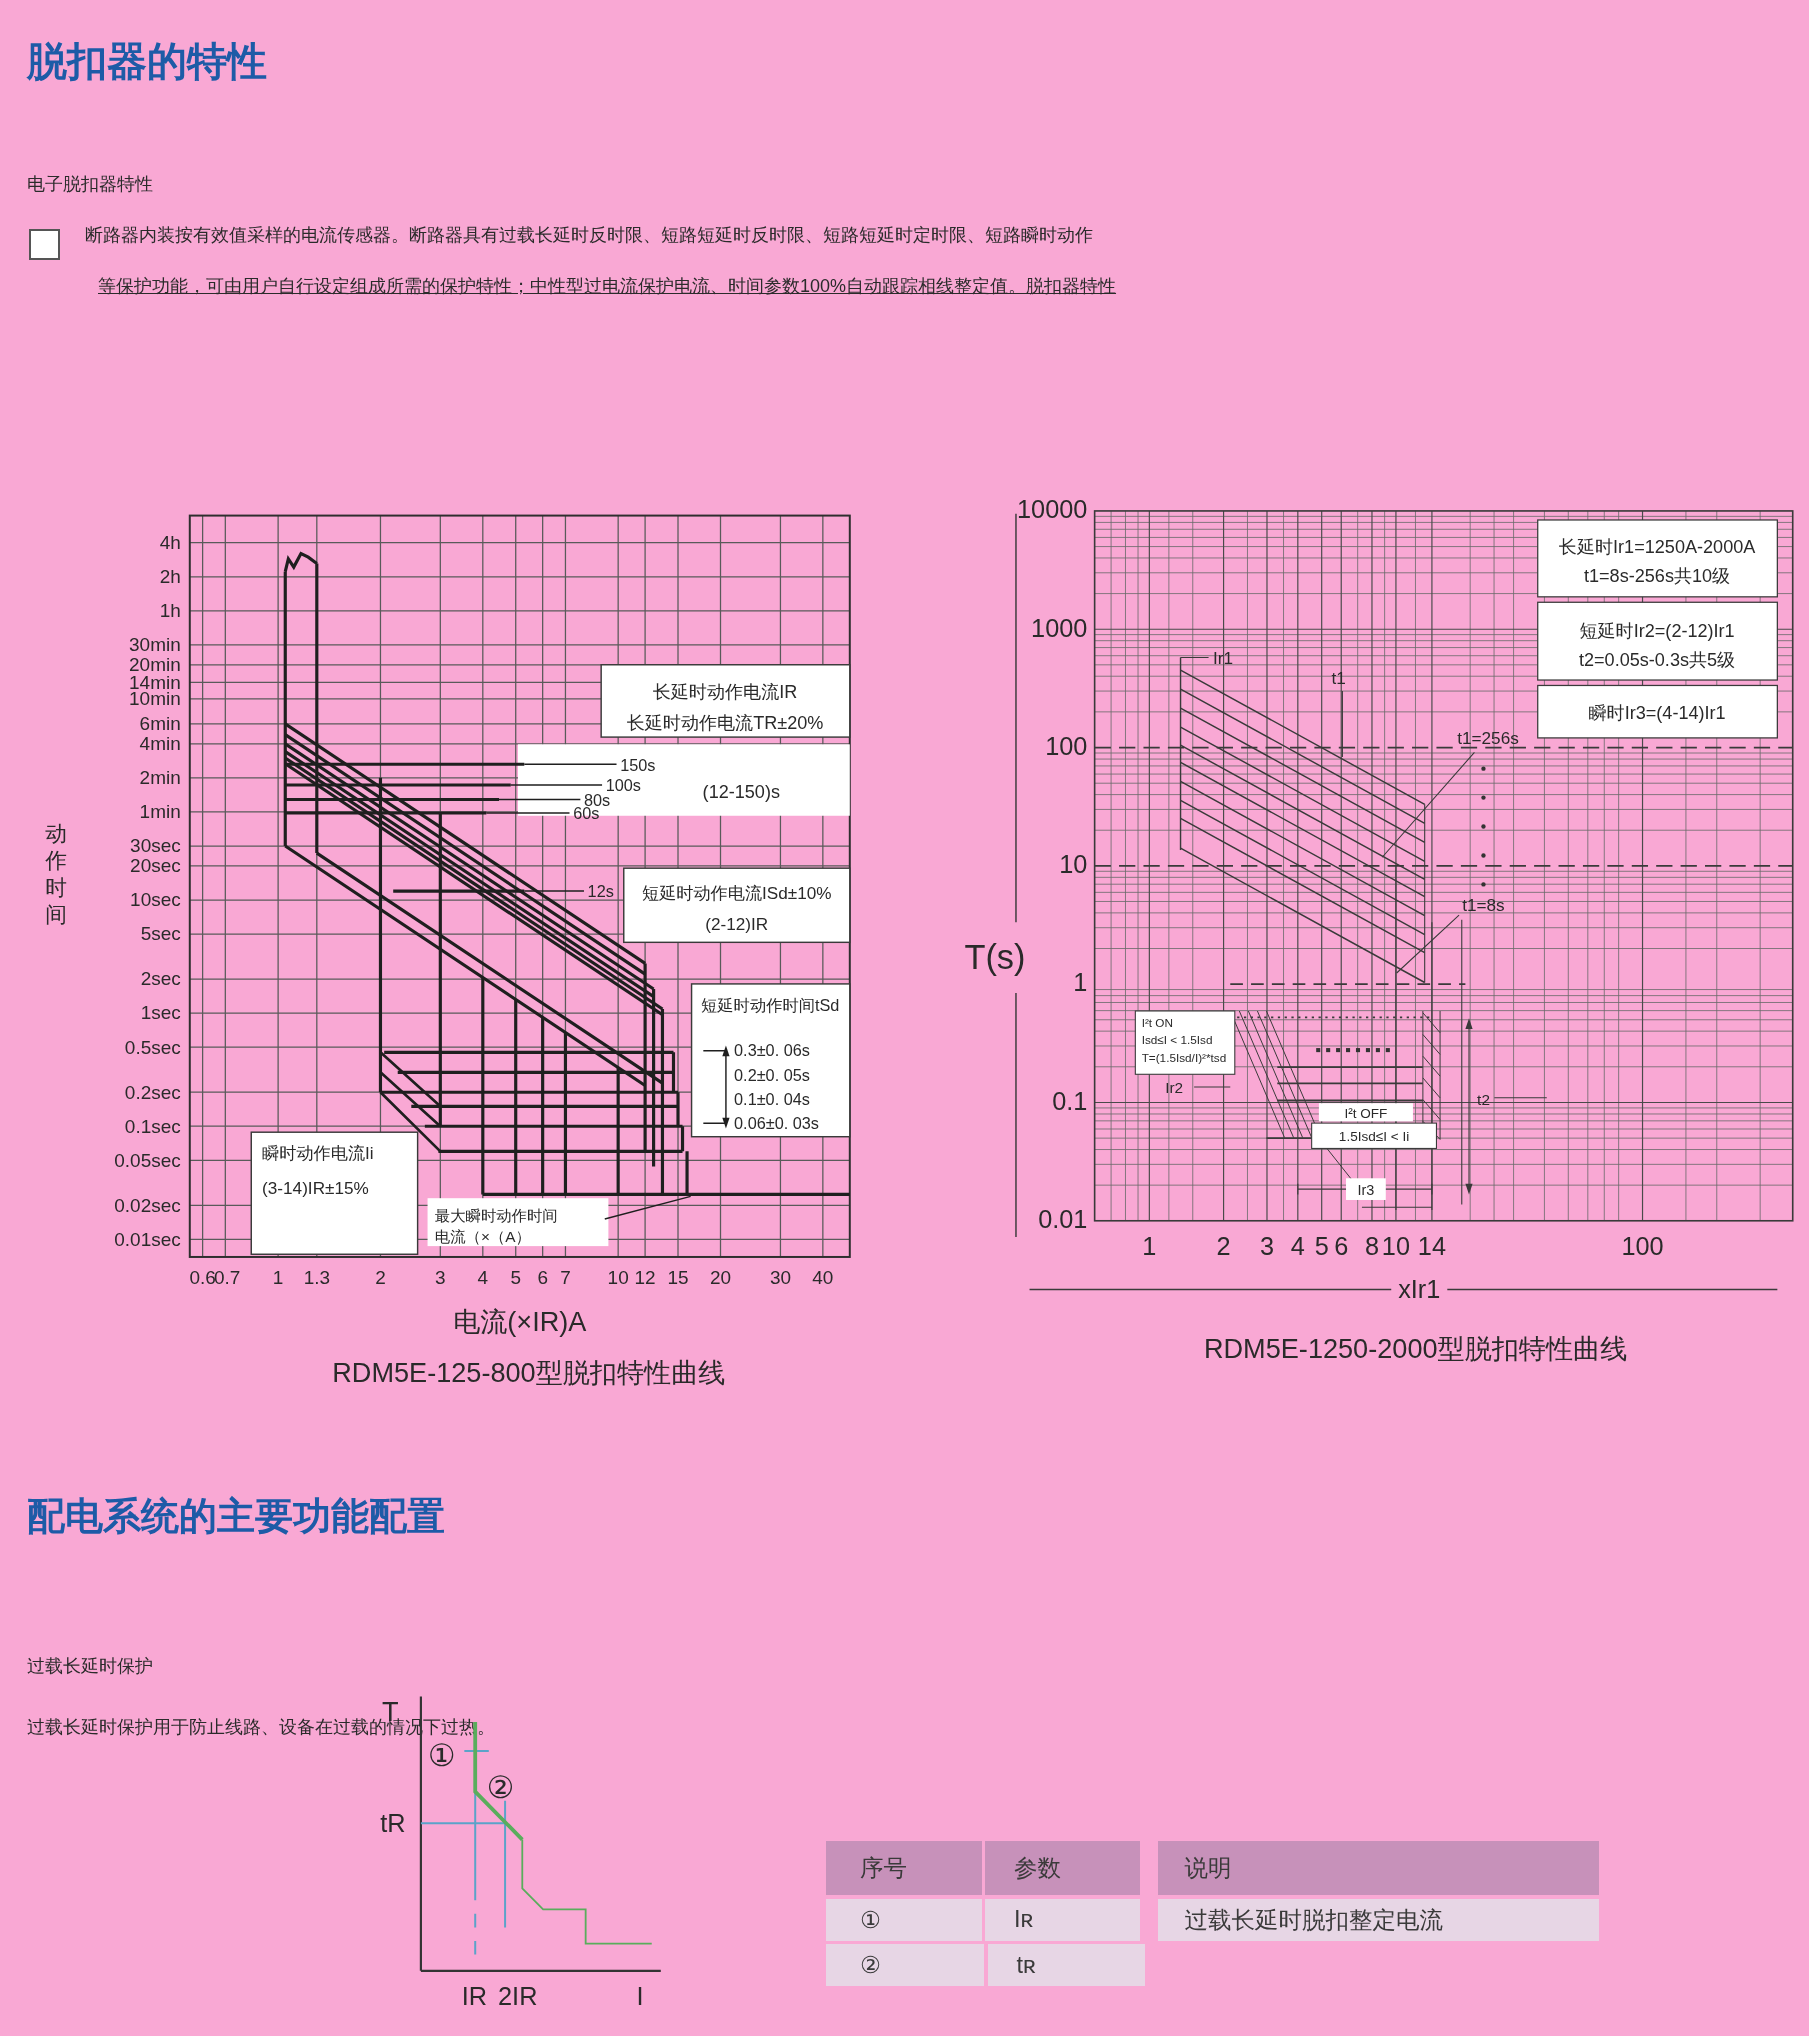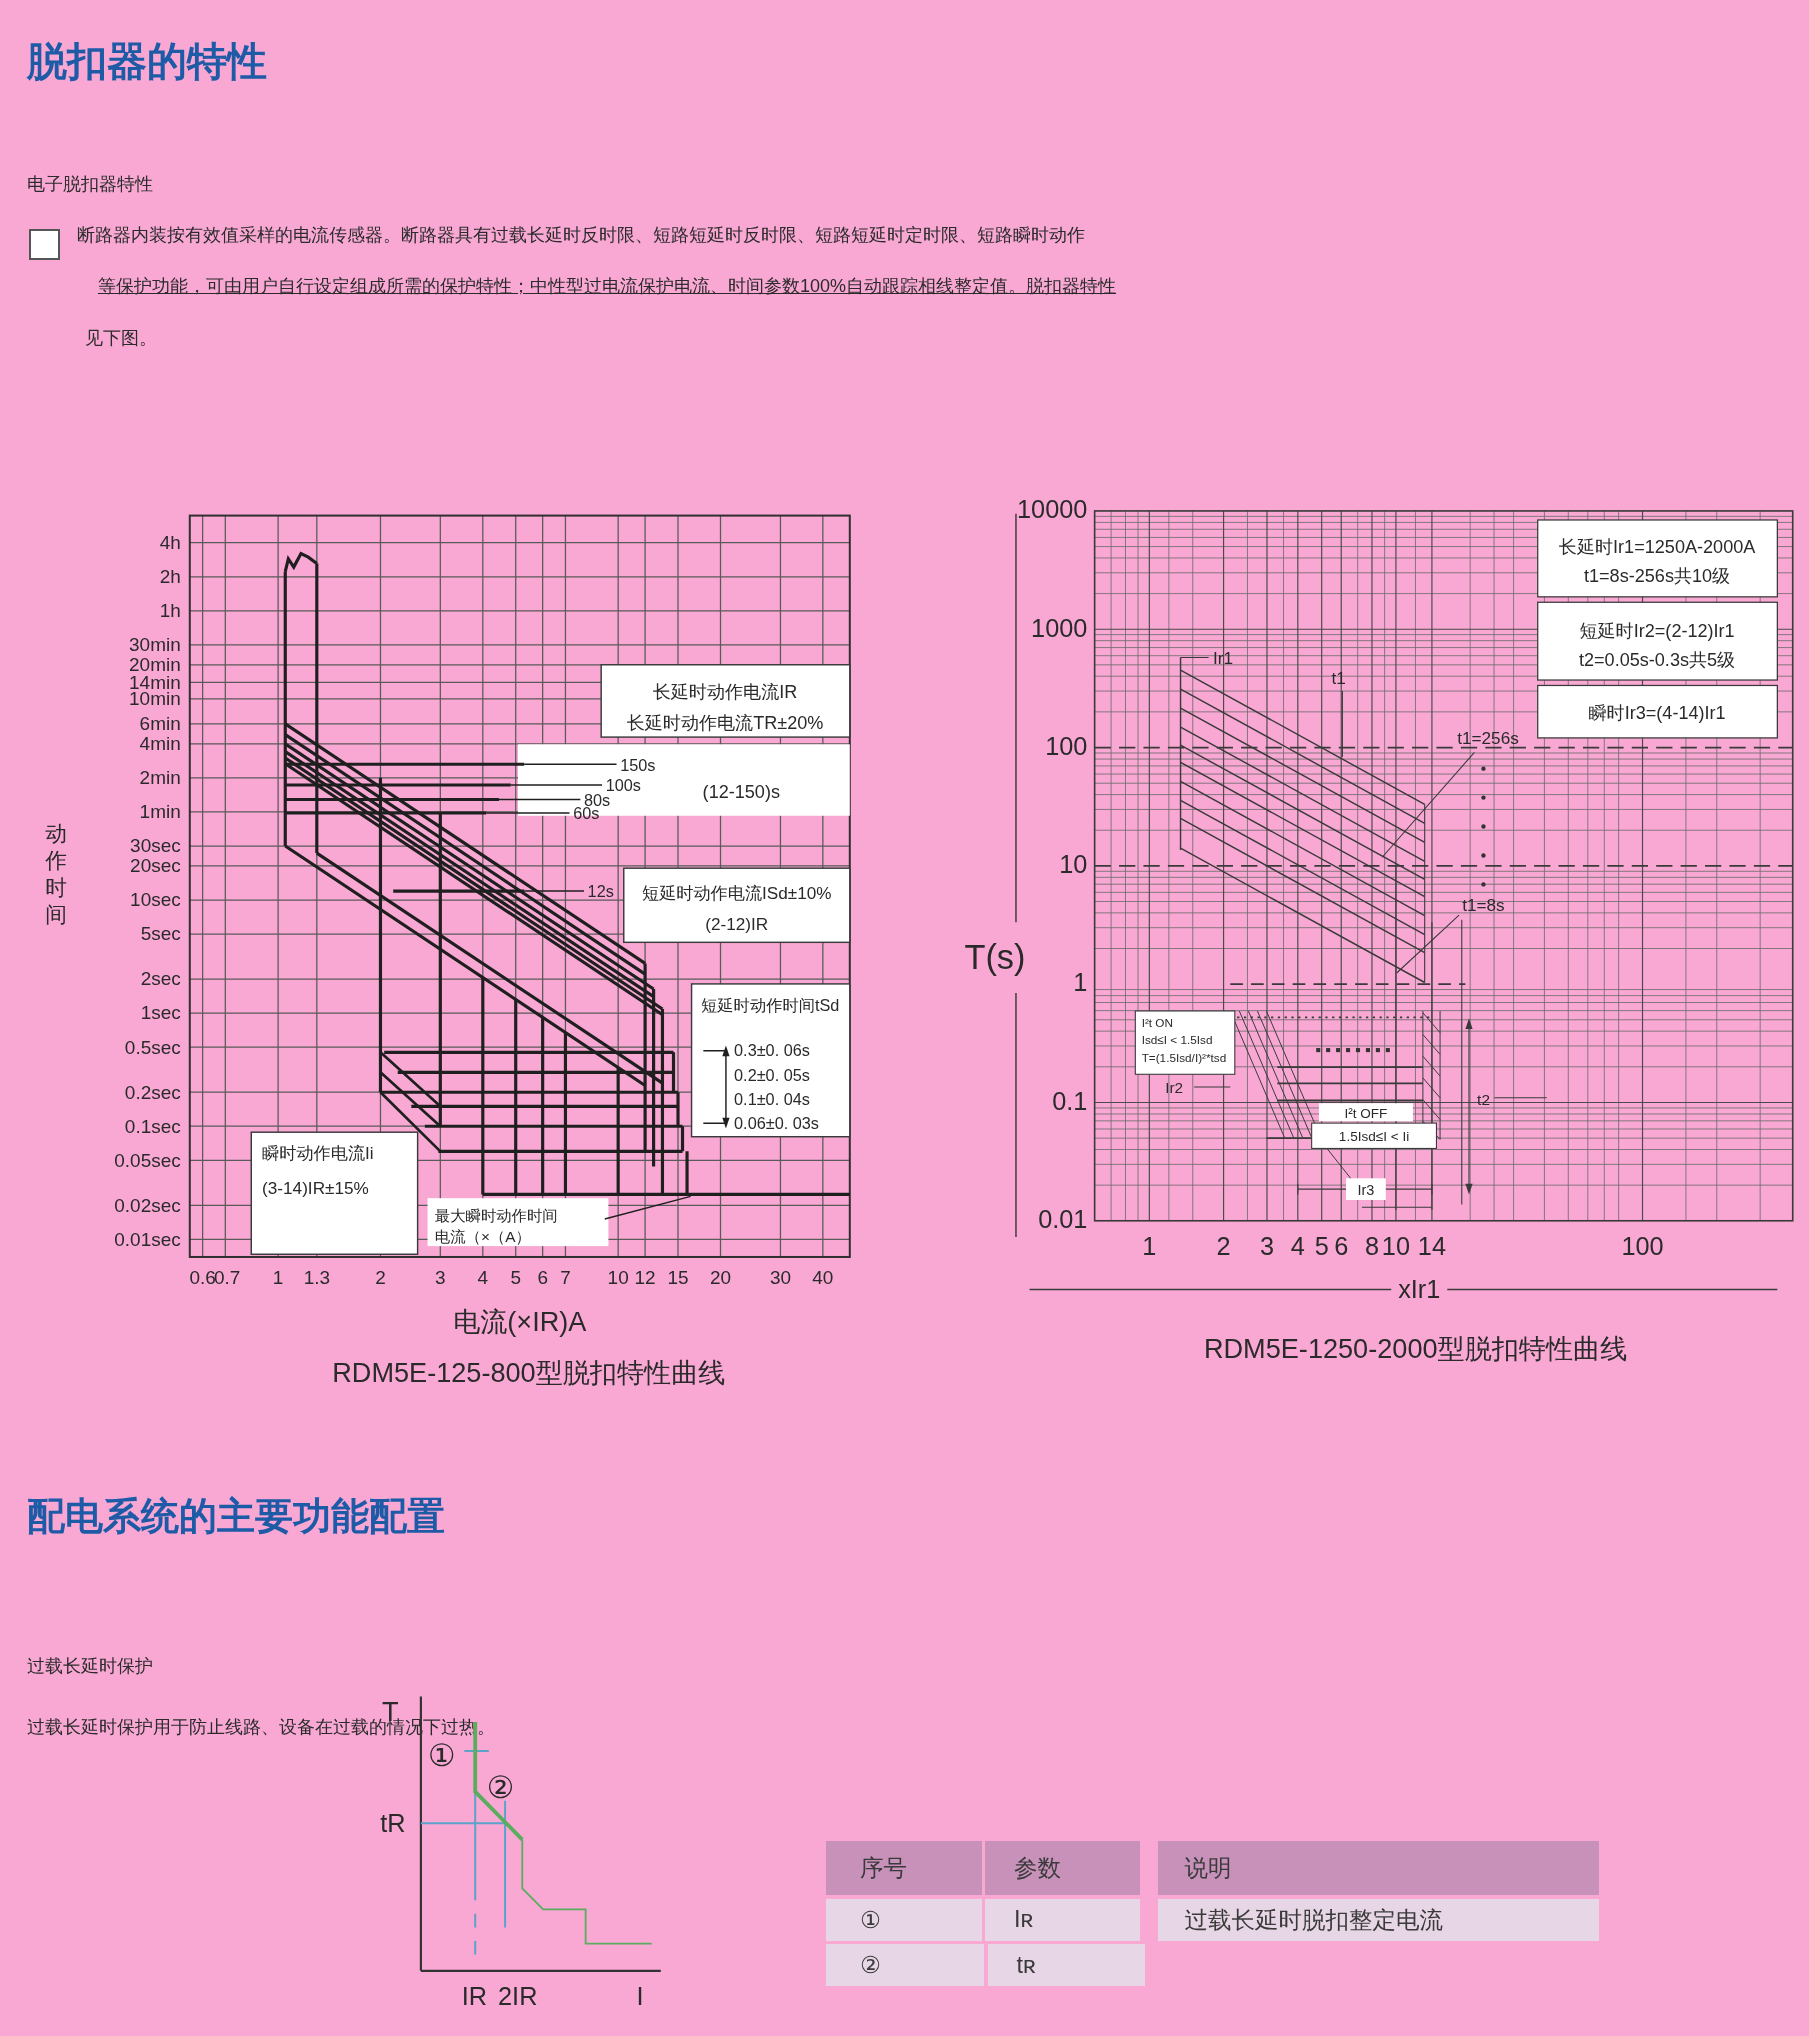--- a/index.html
+++ b/index.html
@@ -21,23 +21,22 @@
   .r1 .cell,.r2 .cell{height:42px;background:#e7d6e5;}
 </style>
 </head>
 <body>
 
 <div class="page">
 
   <h1 class="doc-title abs" style="left:27px;top:34px;">脱扣器的特性</h1>
   <div class="body-text abs" style="left:27px;top:172px;">电子脱扣器特性</div>
   <span class="checkbox abs" style="left:29px;top:229px;"></span>
-  <div class="body-text abs" style="left:77px;top:223px;width:1710px;">断路器内装按有效值采样的电流传感器。断路器具有过载长延时反时限、短路短延时反时限、短路短延时定时限、短路瞬时动作</div>
+  <div class="body-text abs" style="left:85px;top:223px;width:1710px;">断路器内装按有效值采样的电流传感器。断路器具有过载长延时反时限、短路短延时反时限、短路短延时定时限、短路瞬时动作</div>
   <div class="body-text abs" style="left:98px;top:274px;width:1710px;text-decoration:underline;">等保护功能，可由用户自行设定组成所需的保护特性；中性型过电流保护电流、时间参数100%自动跟踪相线整定值。脱扣器特性</div>
-  <div class="body-text abs" style="left:85px;top:326px;width:1710px;">见下图。</div>
 
   <svg class="abs" style="left:18px;top:479px;" width="877" height="914" viewBox="0 0 970 1010">
     <g stroke="#5a5a5a" stroke-width="1.4" fill="none">
       <path d="M190 70H920M190 107.7H920M190 145.3H920M190 183H920M190 205H920M190 224.4H920M190 242.7H920M190 270.4H920M190 292.5H920M190 330.1H920M190 367.8H920M190 405.5H920M190 427.5H920M190 465.2H920M190 502.9H920M190 552.7H920M190 590.3H920M190 628H920M190 677.8H920M190 715.4H920M190 753.1H920M190 802.9H920M190 840.6H920"></path>
       <path d="M204.2 40V860M229.3 40V860M287.7 40V860M330.5 40V860M400.9 40V860M467.1 40V860M514.1 40V860M550.5 40V860M580.3 40V860M605.5 40V860M663.8 40V860M693.6 40V860M730 40V860M777 40V860M843.3 40V860M890.2 40V860"></path>
       <rect x="190" y="40" width="730" height="820" stroke="#2e2e2e" stroke-width="2.2"></rect>
     </g>
 
     <g fill="#fff" stroke="#3a3a3a" stroke-width="1.6">
       <rect x="645" y="205" width="275" height="80"></rect>

